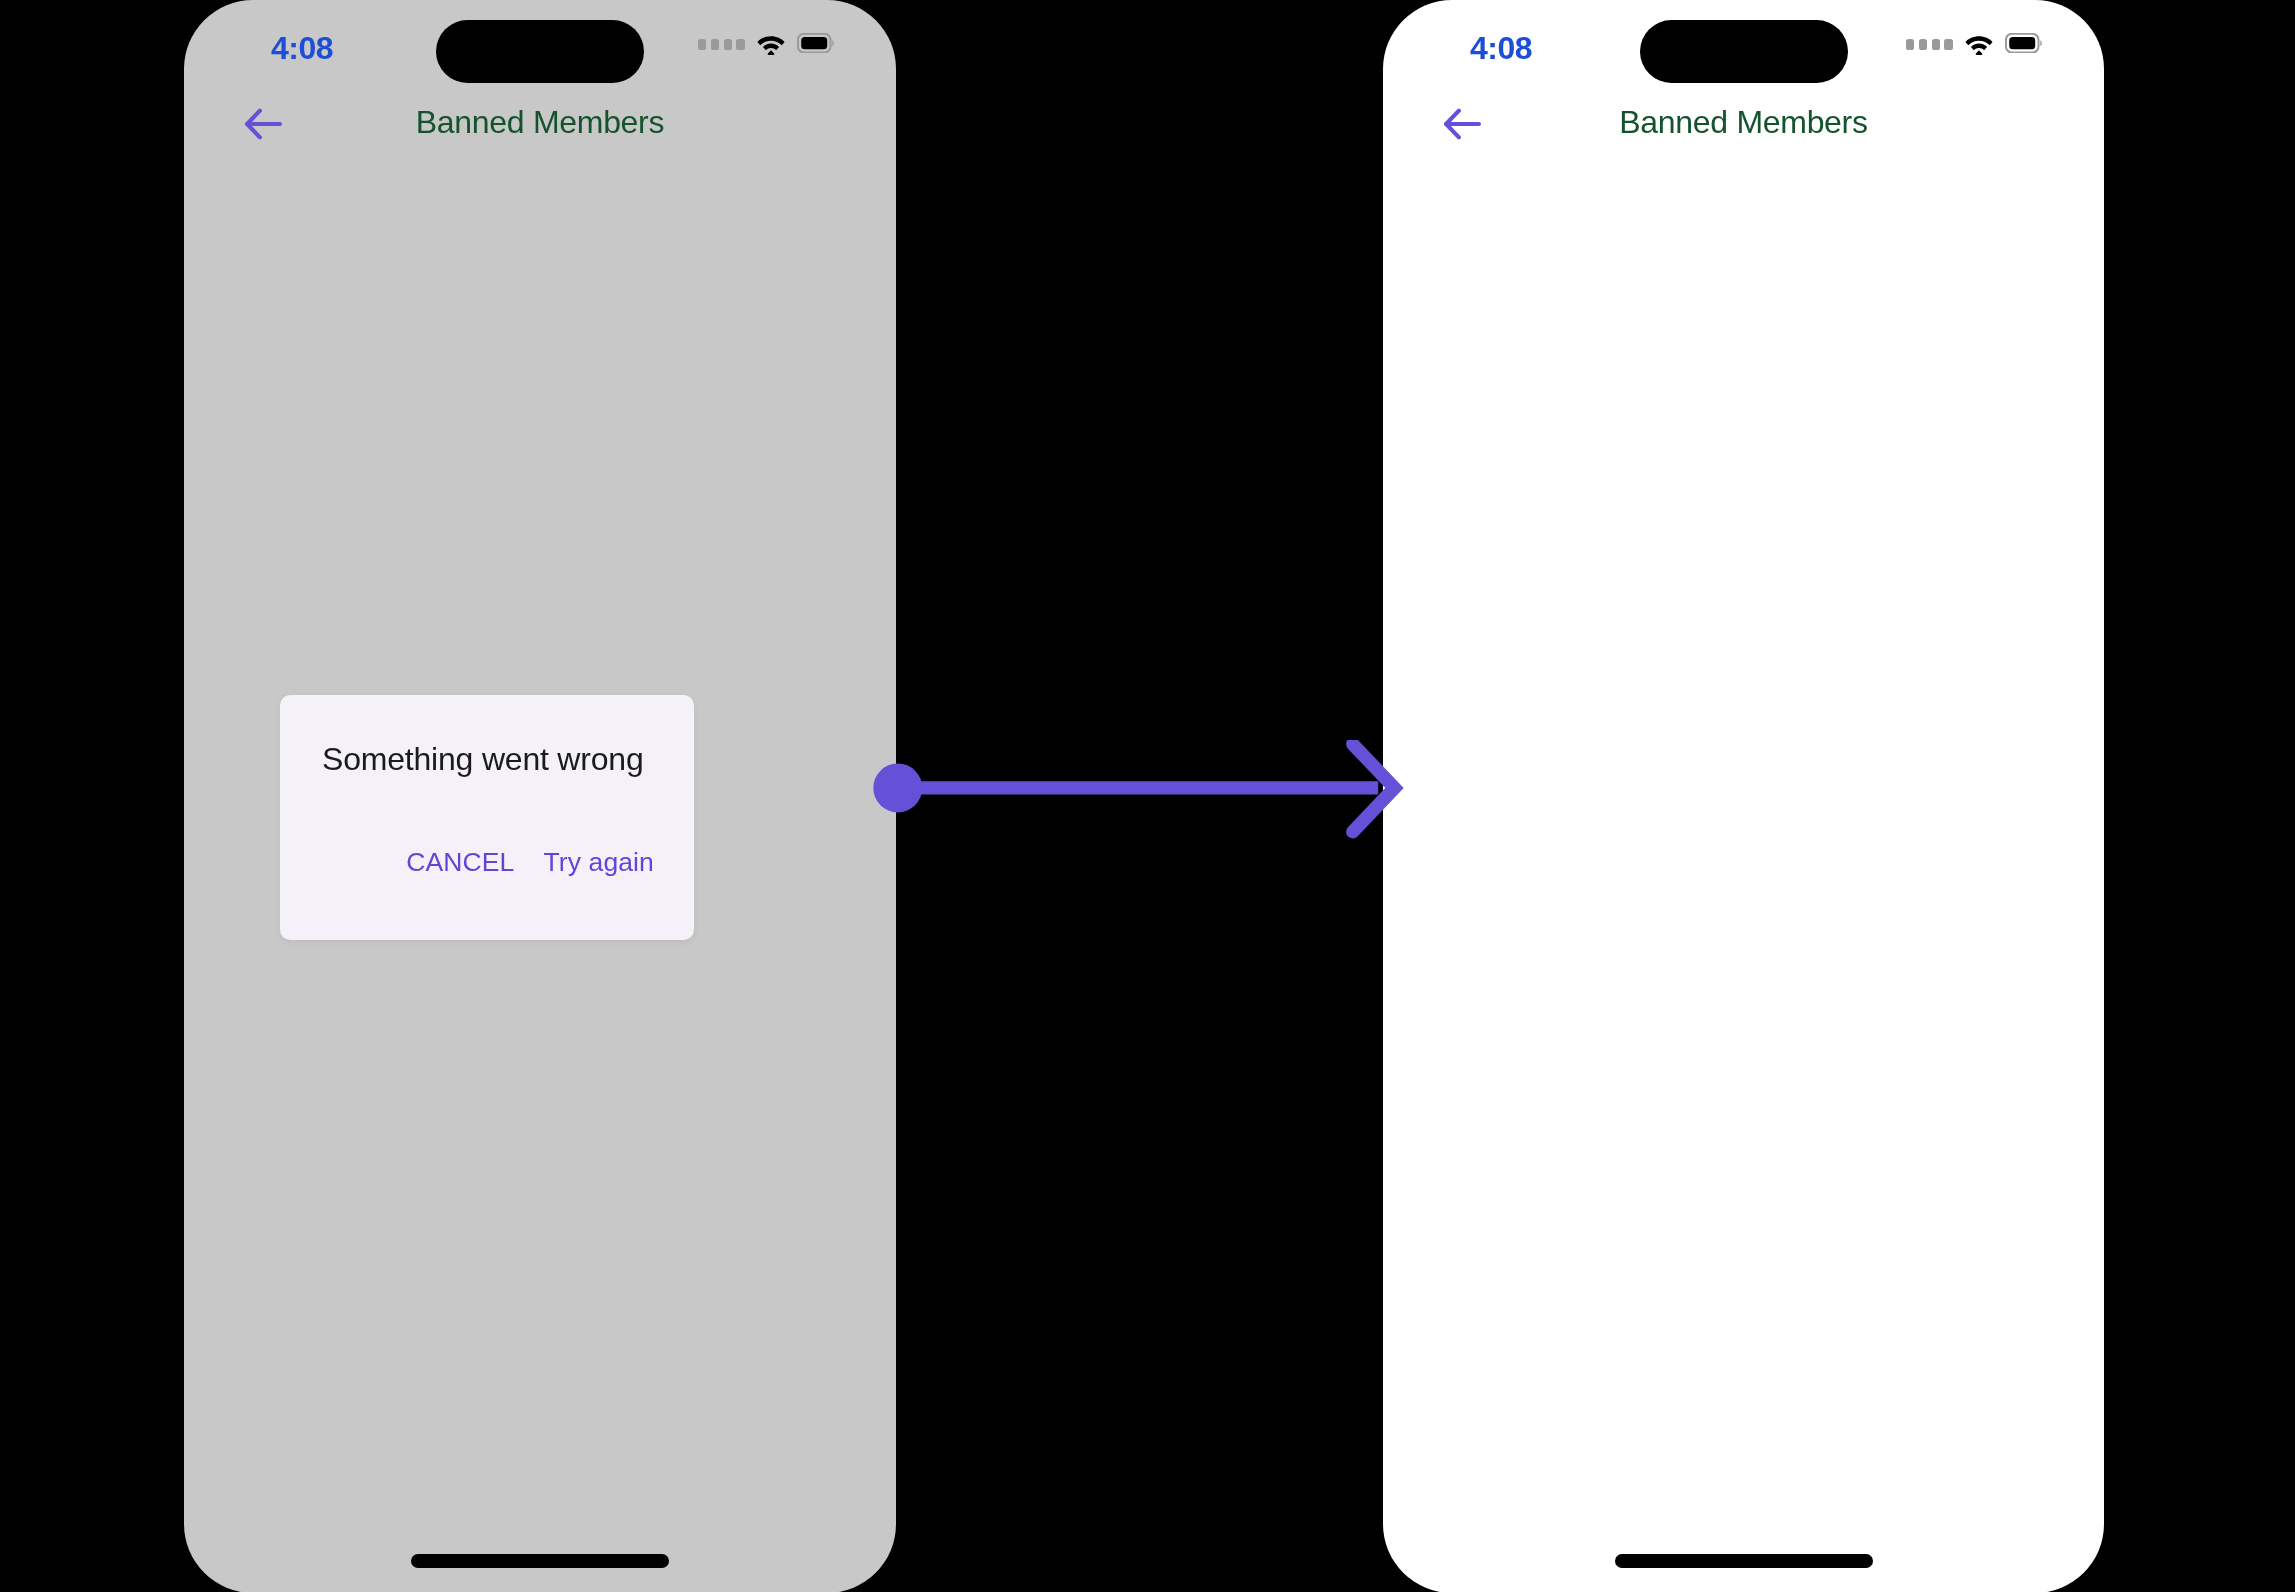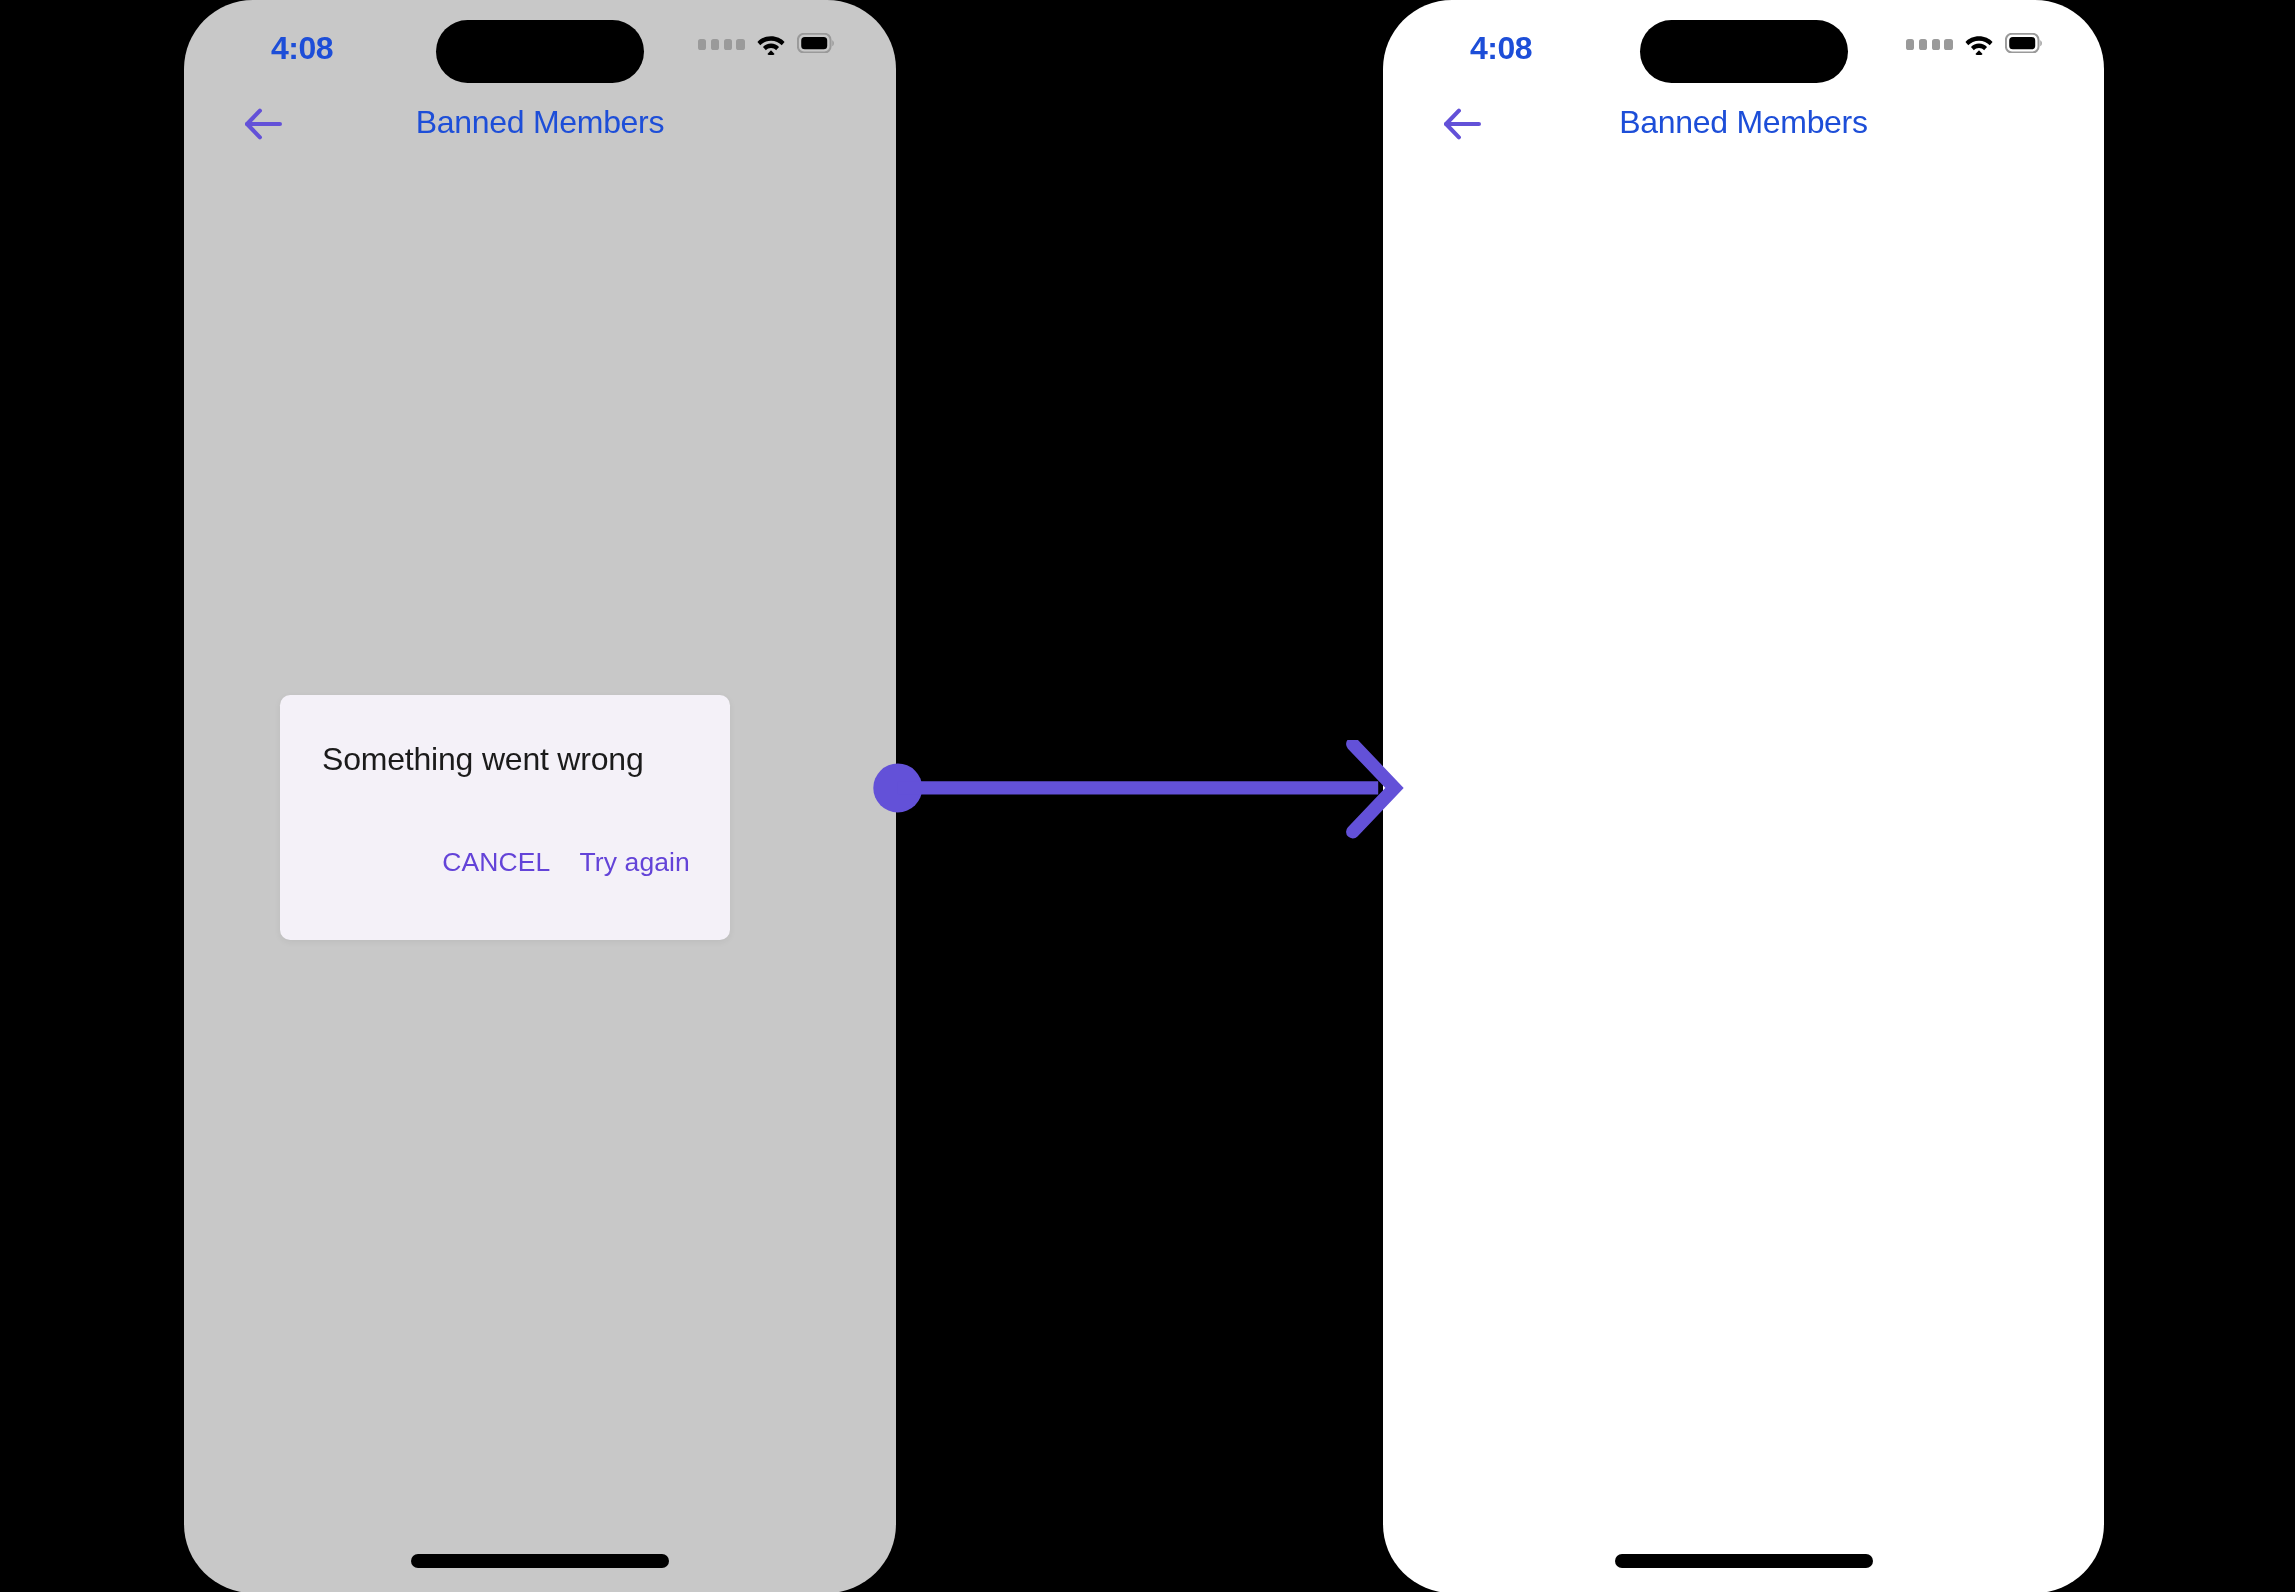--- a/index.html
+++ b/index.html
@@ -107,30 +107,30 @@
     justify-content: center;
     cursor: pointer;
   }
   .nav-title {
     position: absolute;
     left: 0;
     right: 0;
     top: 16.3px;
     text-align: center;
     font-size: 32px;
-    color: #1d4ed8;
+    color: #14532d;
     letter-spacing: -0.3px;
   }
 
   
   #alert-dialog {
     position: absolute;
     left: 96px;
     top: 695px;
-    width: 450px;
+    width: 414px;
     height: 245px;
     background: #F4F1F8;
     border-radius: 10.2px;
     box-shadow: 0 2px 7.1px rgba(0,0,0,0.06);
   }
   .dialog-title {
     position: absolute;
     left: 42px;
     top: 46px;
     font-size: 32px;

